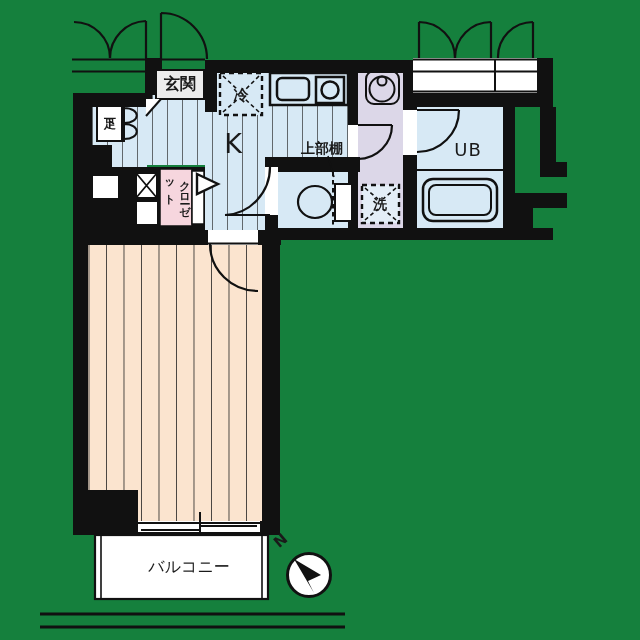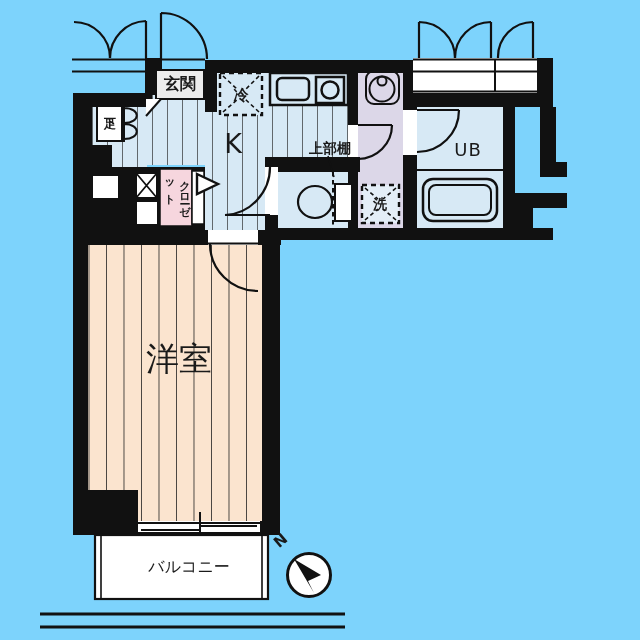--- a/index.html
+++ b/index.html
@@ -1,27 +1,27 @@
 <!DOCTYPE html>
 <html><head>
 <meta charset="utf-8">
 <style>
   html,body{margin:0;padding:0;background:#ffffff;}
-  #stage{position:relative;width:640px;height:640px;background:#7dd3fc;overflow:hidden;
+  #stage{position:relative;width:640px;height:640px;background:#15803d;overflow:hidden;
          font-family:"DejaVu Sans",sans-serif;color:#1a1a1a;}
   #plan-svg{position:absolute;left:0;top:0;}
   .lbl{position:absolute;transform:translate(-50%,-50%);white-space:nowrap;
        color:#1a1a1a;font-weight:600;line-height:1;}
   .lbl-v{position:absolute;writing-mode:vertical-rl;text-orientation:upright;
        color:#1a1a1a;font-weight:600;}
   .genkan{left:180px;top:84px;font-size:16px;}
   .shoe{left:102px;top:108px;font-size:12px;line-height:15px;letter-spacing:1px;}
   .fridge{left:241px;top:95px;font-size:15px;}
   .kitchen{left:233px;top:143px;font-size:27px;font-weight:400;}
-  .shelf{left:322px;top:148px;font-size:14px;margin-left:8px;}
+  .shelf{left:322px;top:148px;font-size:14px;}
   .washer{left:380px;top:204px;font-size:14px;}
   .ub{left:468px;top:150px;font-size:18px;letter-spacing:1px;font-weight:400;}
   .closet{left:162px;top:173px;height:50px;font-size:11px;line-height:15px;}
   .room-name{left:179px;top:358px;font-size:33px;font-weight:500;}
   .room-size{left:179px;top:397px;font-size:33px;font-weight:500;}
   .balcony{left:189px;top:567px;font-size:16px;font-weight:500;text-align:right;}
   .north{left:281px;top:541px;font-size:15px;font-weight:700;transform:translate(-50%,-50%) rotate(-40deg);}
 </style>
 </head>
 <body>
@@ -207,17 +207,16 @@
 </svg>
 
 <div class="lbl genkan">玄関</div>
 <div class="lbl-v shoe">下足</div>
 <div class="lbl fridge">冷</div>
 <div class="lbl kitchen">K</div>
 <div class="lbl shelf">上部棚</div>
 <div class="lbl washer">洗</div>
 <div class="lbl ub">UB</div>
 <div class="lbl-v closet">クローゼット</div>
-<div class="lbl room-name">洋室</div>
 <div class="lbl balcony">バルコニー</div>
 <div class="lbl north">N</div>
 
 </div>
 
 </body></html>

